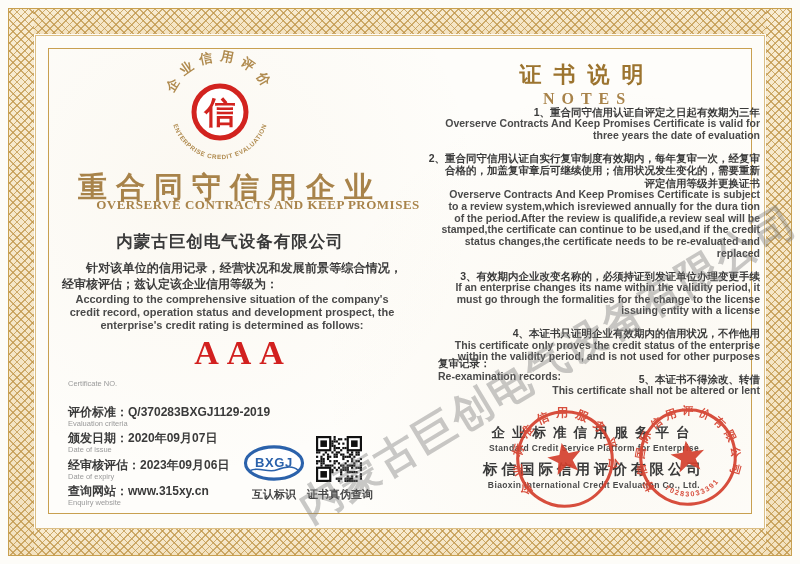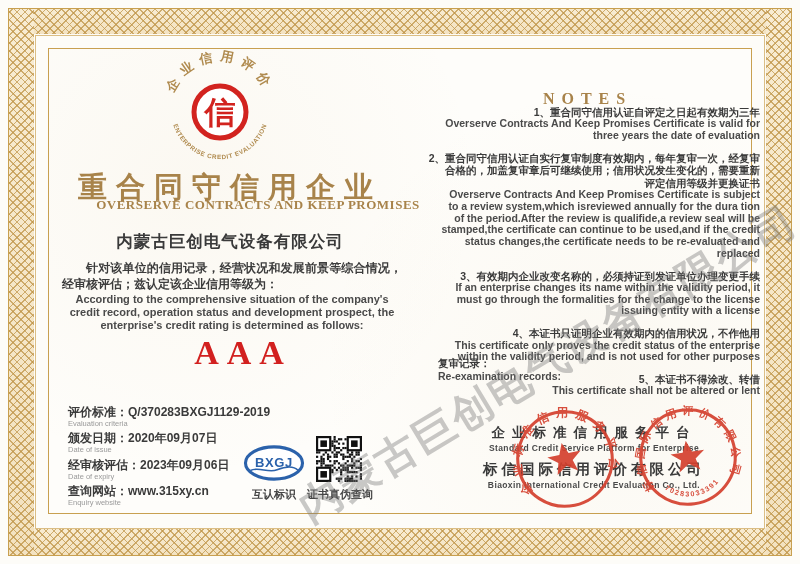--- a/index.html
+++ b/index.html
@@ -96,20 +96,21 @@
 
   <div class="abs ctr title">重合同守信用企业</div>
   <div class="abs ctr subtitle">OVERSERVE CONTRACTS AND KEEP PROMISES</div>
   <div class="abs ctr company">内蒙古巨创电气设备有限公司</div>
   <div class="abs stmt-zh">针对该单位的信用记录，经营状况和发展前景等综合情况，经审核评估；兹认定该企业信用等级为：</div>
   <div class="abs stmt-en">According to the comprehensive situation of the company's credit record, operation status and development prospect, the enterprise's credit rating is determined as follows:</div>
   <div class="abs ctr rating">AAA</div>
 
   <div class="abs fields">
     <div class="field">
+      <div class="fsub">Certificate NO.</div>
     </div>
     <div class="field">
       <div class="fline"><span>评价标准：</span><span>Q/370283BXGJ1129-2019</span></div>
       <div class="fsub">Evaluation criteria</div>
     </div>
     <div class="field">
       <div class="fline"><span>颁发日期：</span><span>2020年09月07日</span></div>
       <div class="fsub">Date of issue</div>
     </div>
     <div class="field">
@@ -268,20 +269,21 @@
       <rect x="4.380952380952381" y="4.380952380952381" width="6.571428571428572" height="6.571428571428572" fill="#111"></rect>
       <rect x="30.66666666666667" y="0" width="15.333333333333336" height="15.333333333333336" fill="#111"></rect>
       <rect x="32.85714285714286" y="2.1904761904761907" width="10.952380952380953" height="10.952380952380953" fill="#fff"></rect>
       <rect x="35.04761904761905" y="4.380952380952381" width="6.571428571428572" height="6.571428571428572" fill="#111"></rect>
       <rect x="0" y="30.66666666666667" width="15.333333333333336" height="15.333333333333336" fill="#111"></rect>
       <rect x="2.1904761904761907" y="32.85714285714286" width="10.952380952380953" height="10.952380952380953" fill="#fff"></rect>
       <rect x="4.380952380952381" y="35.04761904761905" width="6.571428571428572" height="6.571428571428572" fill="#111"></rect>
     </svg>
   <div class="abs ctr mark-label" style="left:302px;top:487px;width:76px;">证书真伪查询</div>
 
+  <div class="abs ctr r-title">证书说明</div>
   <div class="abs ctr r-notes-word">NOTES</div>
 
   <div class="abs notes">
     <div class="note">
       <span class="zh">1、重合同守信用认证自评定之日起有效期为三年</span>
       <div class="en">Overserve Contracts And Keep Promises Certificate is valid for three years the date of evaluation</div>
     </div>
     <div class="note">
       <span class="zh">2、重合同守信用认证自实行复审制度有效期内，每年复审一次，经复审合格的，加盖复审章后可继续使用；信用状况发生变化的，需要重新评定信用等级并更换证书</span>
       <div class="en">Overserve Contracts And Keep Promises Certificate is subject to a review system,which isreviewed annually for the dura tion of the period.After the review is qualifide,a review seal will be stamped,the certificate can continue to be used,and if the credit status changes,the certificate needs to be re-evaluated and replaced</div>

